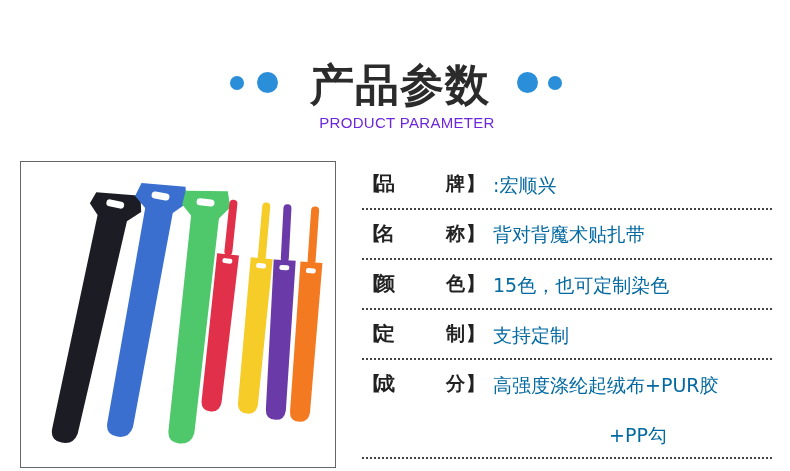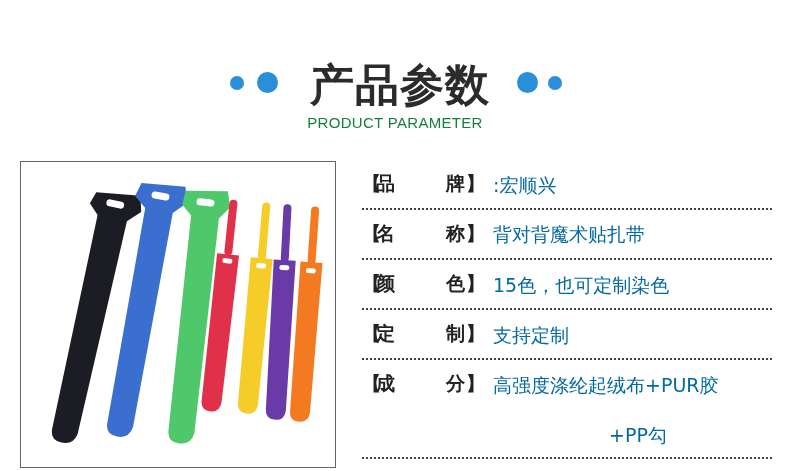--- a/index.html
+++ b/index.html
@@ -6,22 +6,22 @@
     body {
       width: 790px; height: 471px; background: #ffffff; position: relative; overflow: hidden;
       font-family: "DejaVu Sans", "Liberation Sans", sans-serif; color: #222;
     }
     .header { position: absolute; left: 0; top: 0; width: 790px; height: 140px; text-decoration: underline; }
     .title {
       position: absolute; left: 300px; top: 55px; width: 200px; text-align: center;
       font-size: 44px; font-weight: bold; color: #2b2b2b; letter-spacing: 1px; line-height: 60px;
     }
     .subtitle {
-      position: absolute; left: 250px; top: 114px; width: 290px; text-align: center;
-      font-family: "Liberation Sans", sans-serif; font-size: 15px; color: #15803d; letter-spacing: 0.3px;
+      position: absolute; left: 262px; top: 114px; width: 290px; text-align: center;
+      font-family: "Liberation Sans", sans-serif; font-size: 15px; color: #6d28d9; letter-spacing: 0.3px;
     }
     .dot { position: absolute; border-radius: 50%; background: #2a8ed8; }
     .dot.small { width: 14px; height: 14px; }
     .dot.big { width: 21px; height: 21px; }
 
     .product-frame {
       position: absolute; left: 20px; top: 161px; width: 316px; height: 307px;
       border: 1.5px solid #666; background: #fff; box-sizing: border-box;
     }
     .product-frame svg { position: absolute; left: 0; top: 0; }

